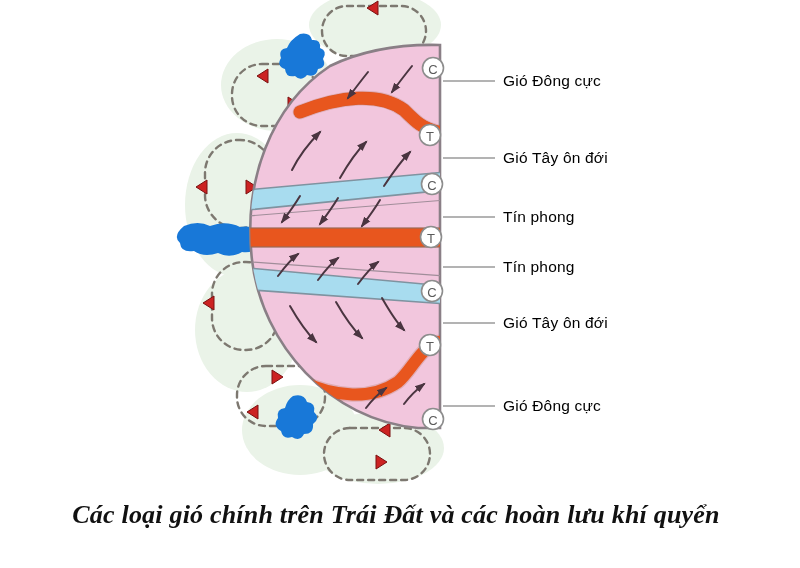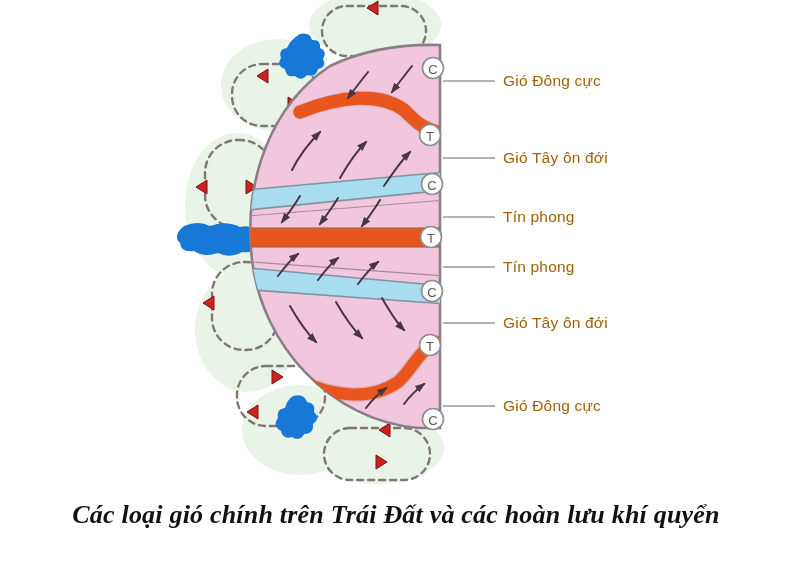--- a/index.html
+++ b/index.html
@@ -7,21 +7,21 @@
     width:800px;height:568px;background:#ffffff;overflow:hidden;
     font-family:"Liberation Sans", sans-serif;
   }
   #page{position:relative;width:800px;height:568px;}
   #figure{position:absolute;left:0;top:0;width:800px;height:496px;}
   #figure svg{display:block;}
   .lbl{
     position:absolute;
     font-family:"Liberation Sans", sans-serif;
     font-size:15.5px;
-    color:#a16207;
+    color:#000000;
     white-space:nowrap;
     letter-spacing:.2px;
   }
   #caption{
     position:absolute;left:0;top:500px;width:792px;
     text-align:center;
     font-family:"Liberation Serif", serif;
     font-style:italic;
     font-weight:bold;
     font-size:26px;

